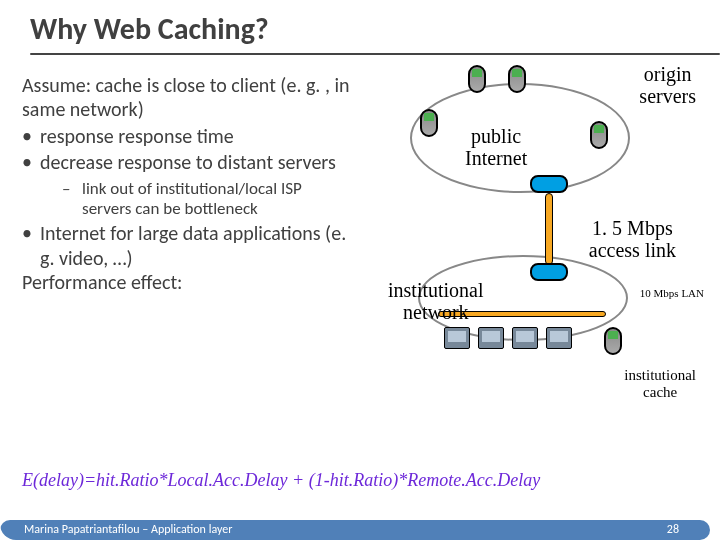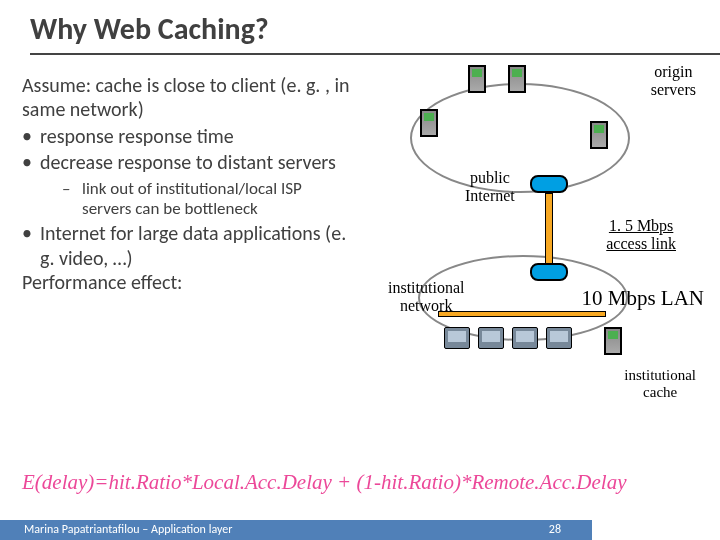--- a/index.html
+++ b/index.html
@@ -1,15 +1,15 @@
 <!DOCTYPE html>
 <html><head>
 <meta charset="utf-8">
 <style>
-  * { box-sizing: border-box; }
+  * { box-sizing: border-box; border-radius: 16px; }
   body {
     margin: 0;
     width: 720px;
     height: 540px;
     font-family: Calibri, Arial, sans-serif;
     color: #404040;
     background: #fff;
     position: relative;
     overflow: hidden;
   }
@@ -45,45 +45,45 @@
     display: flex;
     padding-left: 40px;
     margin-top: 4px;
     line-height: 1.2;
   }
   .sub .dash { width: 20px; flex: 0 0 20px; }
   .perf { }
   .origin, .pub, .acc, .lan, .inst, .cache-lbl {
     position: absolute;
     font-family: "Comic Sans MS", cursive;
-    font-size: 16px;
+    font-size: 20px;
     line-height: 1.1;
     text-align: center;
     color: #000;
   }
   .origin { right: 24px; top: 8px; }
-  .pub { left: 105px; top: 70px; margin-top: 44px; }
-  .acc { right: 44px; top: 162px; text-decoration: underline; }
-  .lan { right: 16px; top: 232px; font-size: 21px; }
+  .pub { left: 105px; top: 70px; }
+  .acc { right: 44px; top: 162px; }
+  .lan { right: 16px; top: 232px; font-size: 11px; }
   .inst { left: 28px; top: 224px; }
   .cache-lbl { right: 24px; top: 312px; font-size: 15px; }
   .formula {
     font-family: "Times New Roman", serif;
     font-style: italic;
-    font-size: 21px;
+    font-size: 18px;
     position: absolute;
     left: 22px;
     top: 470px;
-    color: #ec4899;
+    color: #6d28d9;
   }
   .footer {
     position: absolute;
     bottom: 0;
     left: 0;
-    width: 592px;
+    width: 710px;
     height: 20px;
     background: #5080b8;
     color: #fff;
     font-size: 12px;
     padding: 2px 0 0 24px;
     display: flex;
     justify-content: space-between;
   }
   .footer .pn { margin-right: 31px; }
 

